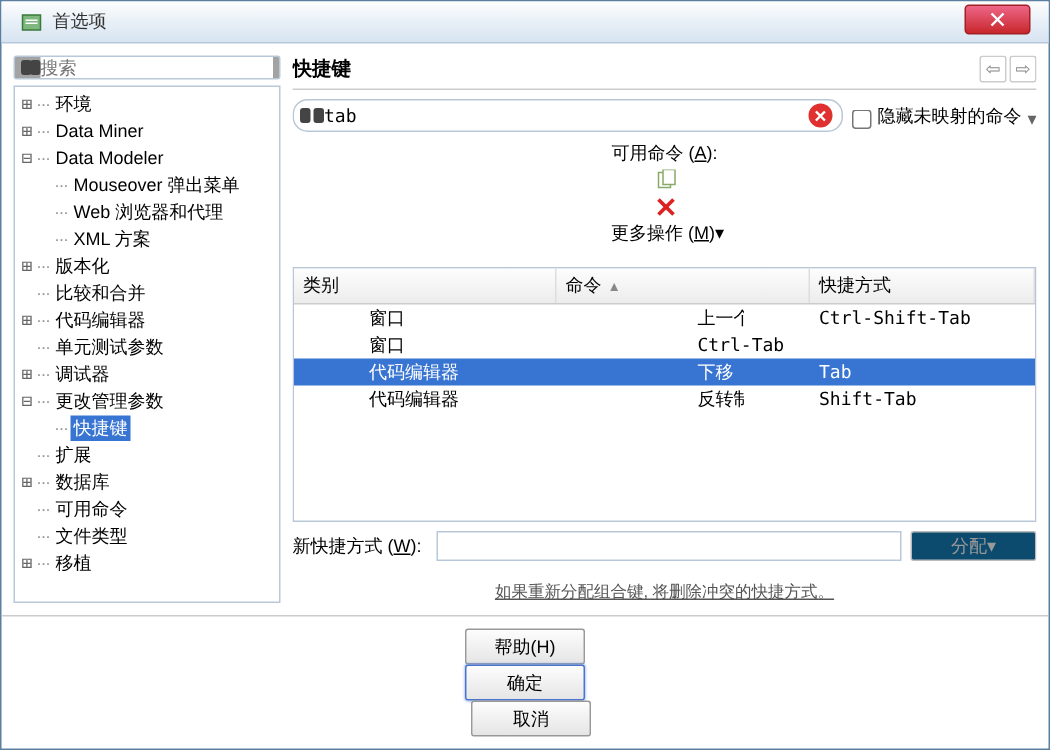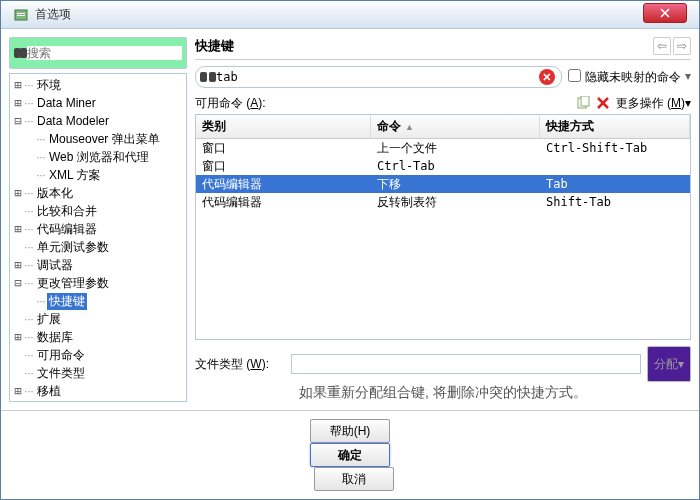--- a/index.html
+++ b/index.html
@@ -4,64 +4,64 @@
 <style>
 * { box-sizing: border-box; margin: 0; padding: 0; font-family: "Microsoft YaHei", "SimSun", Tahoma, sans-serif; font-size: 12px; }
 body { background: #fff; }
 .window { width: 700px; height: 500px; border: 1px solid #5a7fa0; display: flex; flex-direction: column; background: #fff; position: relative; }
 .titlebar { height: 28px; background: linear-gradient(#fdfefe, #e8f0f7 50%, #d7e4f1); display: flex; align-items: center; padding: 0 12px; border-bottom: 1px solid #b8c8d8; }
 .titlebar .icon { width: 16px; height: 16px; margin-right: 6px; display: inline-flex; align-items: center; justify-content: center; }
 .titlebar .title { flex: 1; color: #333; }
 .closebtn { width: 44px; height: 20px; background: linear-gradient(#e68, #c8272b); border: 1px solid #a02024; border-radius: 3px; display: flex; align-items: center; justify-content: center; color: #fff; font-weight: bold; cursor: pointer; margin-top: -3px; }
 .body { flex: 1; display: flex; padding: 8px; gap: 8px; overflow: hidden; }
 .left { width: 178px; display: flex; flex-direction: column; }
-.search-wrap { border: 1px solid #b8c8d8; border-radius: 2px; height: 32px; display: flex; align-items: center; padding: 0 4px; margin-bottom: 4px; background: #86efac; }
+.search-wrap { border: 1px solid #b8c8d8; border-radius: 2px; height: 16px; display: flex; align-items: center; padding: 0 4px; margin-bottom: 4px; background: #a3a3a3; }
 .search-wrap input { border: none; outline: none; flex: 1; color: #888; font-size: 12px; }
 .tree { flex: 1; border: 1px solid #b8c8d8; overflow: auto; padding: 2px 0; background: #fff; }
 .tree-row { display: flex; align-items: center; height: 18px; padding-left: 2px; white-space: nowrap; cursor: pointer; }
 .tree-row .tw { width: 12px; text-align: center; color: #666; font-family: monospace; line-height: 1; }
 .tree-row .dots { color: #999; letter-spacing: -1px; margin: 0 2px 0 0; }
 .tree-row .lbl { padding: 0 2px; }
 .tree-row.selected .lbl { background: #3874d1; color: #fff; }
 .right { flex: 1; display: flex; flex-direction: column; overflow: hidden; }
 .right-header { display: flex; align-items: center; margin-bottom: 4px; }
 .right-title { font-weight: bold; font-size: 13px; flex: 1; }
 .back-fwd { display: flex; gap: 2px; }
 .arrow-btn { width: 18px; height: 18px; border: 1px solid #ccc; border-radius: 2px; display: flex; align-items: center; justify-content: center; color: #888; cursor: pointer; }
 .divider { height: 1px; background: #ccc; margin-bottom: 6px; }
 .filter-row { display: flex; align-items: center; gap: 6px; margin-bottom: 6px; }
 .filter-box { flex: 1; border: 1px solid #b8c8d8; border-radius: 10px; height: 22px; display: flex; align-items: center; padding: 0 6px 0 4px; background: #fff; }
 .filter-box input { border: none; outline: none; flex: 1; font-family: monospace; font-size: 12px; }
 .clear-btn { width: 16px; height: 16px; border-radius: 50%; background: #e03030; color: #fff; display: flex; align-items: center; justify-content: center; font-weight: bold; cursor: pointer; font-size: 11px; }
-.hide-chk { display: flex; align-items: flex-start; gap: 4px; }
+.hide-chk { display: flex; align-items: flex-end; gap: 4px; }
 .hide-chk input { width: 13px; height: 13px; }
 .hide-chk .arw { color: #666; }
-.avail-row { display: flex; align-items: center; margin-bottom: 2px; }
+.avail-row { display: flex; align-items: center; margin-bottom: 14px; flex-direction: column; }
 .avail-row .lbl { flex: 1; }
 .avail-row .u { text-decoration: underline; }
 .icon-btn { width: 18px; height: 18px; display: flex; align-items: center; justify-content: center; cursor: pointer; margin-left: 2px; }
 .more-link { margin-left: 4px; cursor: pointer; }
 .table { flex: 1; border: 1px solid #b8c8d8; display: flex; flex-direction: column; background: #fff; overflow: hidden; }
 .thead { display: flex; background: linear-gradient(#fdfdfd,#ececec); border-bottom: 1px solid #ccc; }
-.th { padding: 3px 6px; border-right: 1px solid #ddd; display: flex; align-items: center; gap: 4px; font-weight: bold; }
+.th { padding: 3px 6px; border-right: 1px solid #ddd; display: flex; align-items: center; gap: 4px; }
 .th.c1 { width: 175px; } .th.c2 { flex: 1; } .th.c3 { width: 150px; }
 .sort-ind { color: #888; font-size: 9px; }
 .tbody { flex: 1; overflow: auto; }
 .tr { display: flex; height: 18px; align-items: center; cursor: pointer; }
 .tr.selected { background: #3874d1; color: #fff; }
-.td { padding: 0 6px; overflow: hidden; white-space: nowrap; font-family: "SimSun", monospace; }
+.td { padding: 0 6px; overflow: hidden; white-space: nowrap; font-family: "SimSun", monospace; margin-left: 44px; }
 .td.c1 { width: 175px; } .td.c2 { flex: 1; } .td.c3 { width: 150px; font-family: monospace; }
 .form-row { display: flex; align-items: center; margin-top: 6px; gap: 6px; }
 .form-row .flabel { width: 90px; }
 .form-row input[type=text] { flex: 1; border: 1px solid #b8c8d8; height: 20px; padding: 0 4px; }
-.assign-btn { height: 36px; padding: 0 6px; border: 1px solid #bbb; border-radius: 2px; background: #4c1d95; color: #999; }
-.hint { color: #555; text-align: center; margin-top: 2px; font-size: 14px; }
+.assign-btn { height: 20px; padding: 0 26px; border: 1px solid #bbb; border-radius: 2px; background: #0c4a6e; color: #999; }
+.hint { color: #555; text-align: center; margin-top: 13px; font-size: 11px; text-decoration: underline; }
 .footer { border-top: 1px solid #ccc; padding: 8px; display: flex; align-items: center; flex-direction: column; }
 .btn { height: 24px; min-width: 80px; border: 1px solid #999; border-radius: 2px; background: linear-gradient(#fdfdfd,#e5e5e5); cursor: pointer; padding: 0 12px; }
-.btn.primary { border: 1px solid #4a74c9; box-shadow: 0 0 2px #6a94e9; font-weight: bold; }
+.btn.primary { border: 1px solid #4a74c9; box-shadow: 0 0 2px #6a94e9; }
 .footer .spacer { flex: 1; }
 .footer .btn + .btn { margin-left: 8px; }
 .binoc { display: inline-block; width: 16px; height: 14px; position: relative; }
 .binoc::before, .binoc::after { content: ""; position: absolute; width: 7px; height: 10px; background: #444; border-radius: 2px; top: 2px; }
 .binoc::before { left: 0; } .binoc::after { right: 0; }
 </style>
 </head>
 <body>
 
 <div class="window">
@@ -261,21 +261,21 @@
             <div class="tr">
               <div class="td c1">代码编辑器</div>
               <div class="td c2">反转制表符</div>
               <div class="td c3">Shift-Tab</div>
             </div>
           </div>
       </div>
 
       <div class="form-row">
         <span class="flabel">
-          <span>文件类型 (</span><span style="text-decoration:underline">W</span>)<span>:</span>
+          <span>新快捷方式 (</span><span style="text-decoration:underline">W</span>)<span>:</span>
         </span>
         <input type="text" style="">
         <button class="assign-btn" disabled=""><span>分配</span>▾</button>
       </div>
       <div class="hint">如果重新分配组合键, 将删除冲突的快捷方式。</div>
     </div>
   </div>
 
   <div class="footer">
     <button class="btn">帮助(H)</button>

